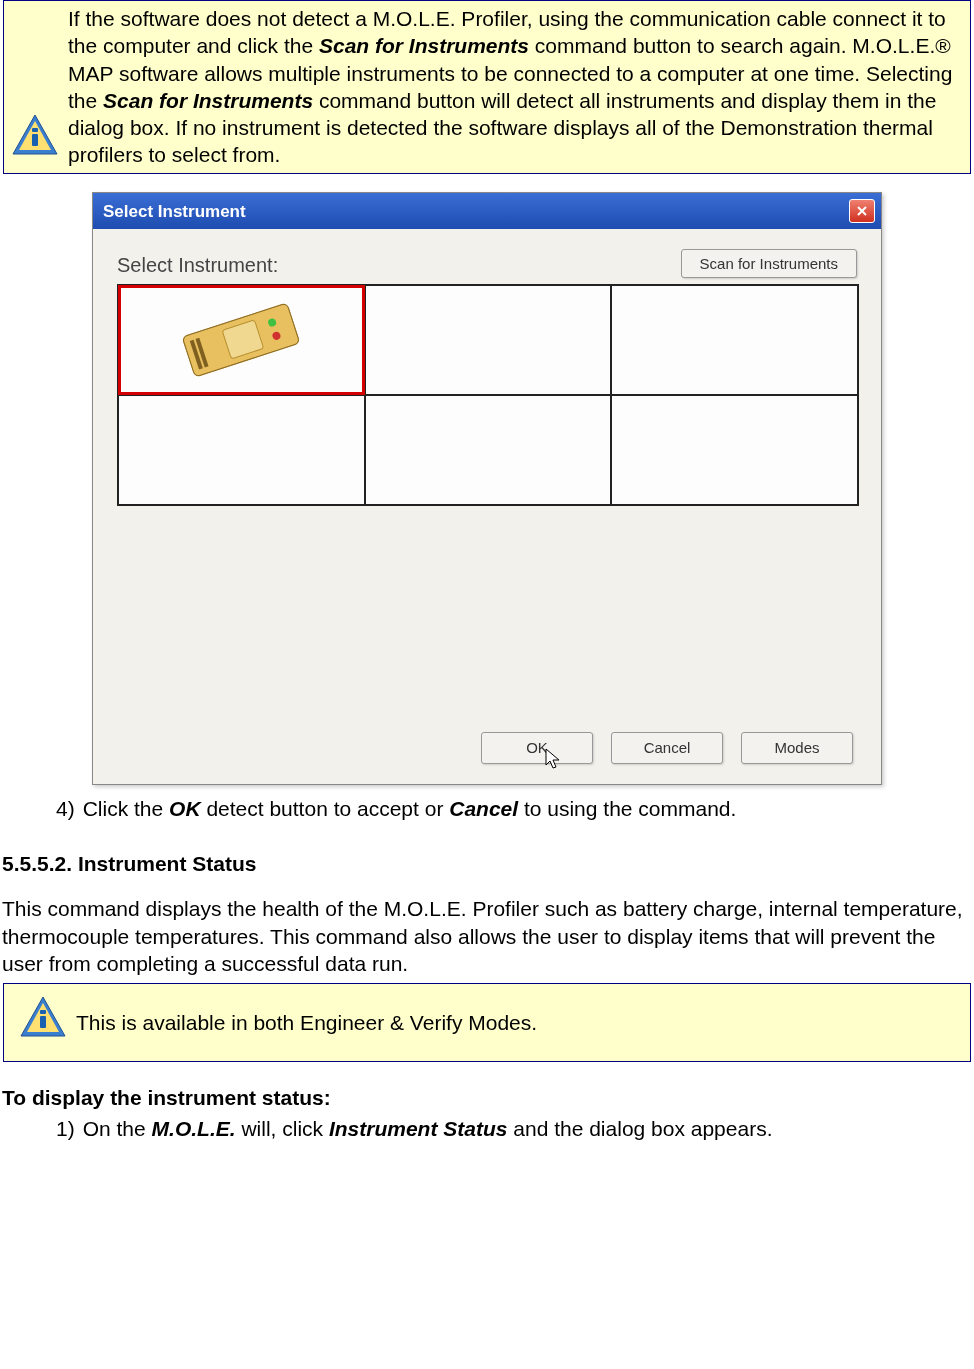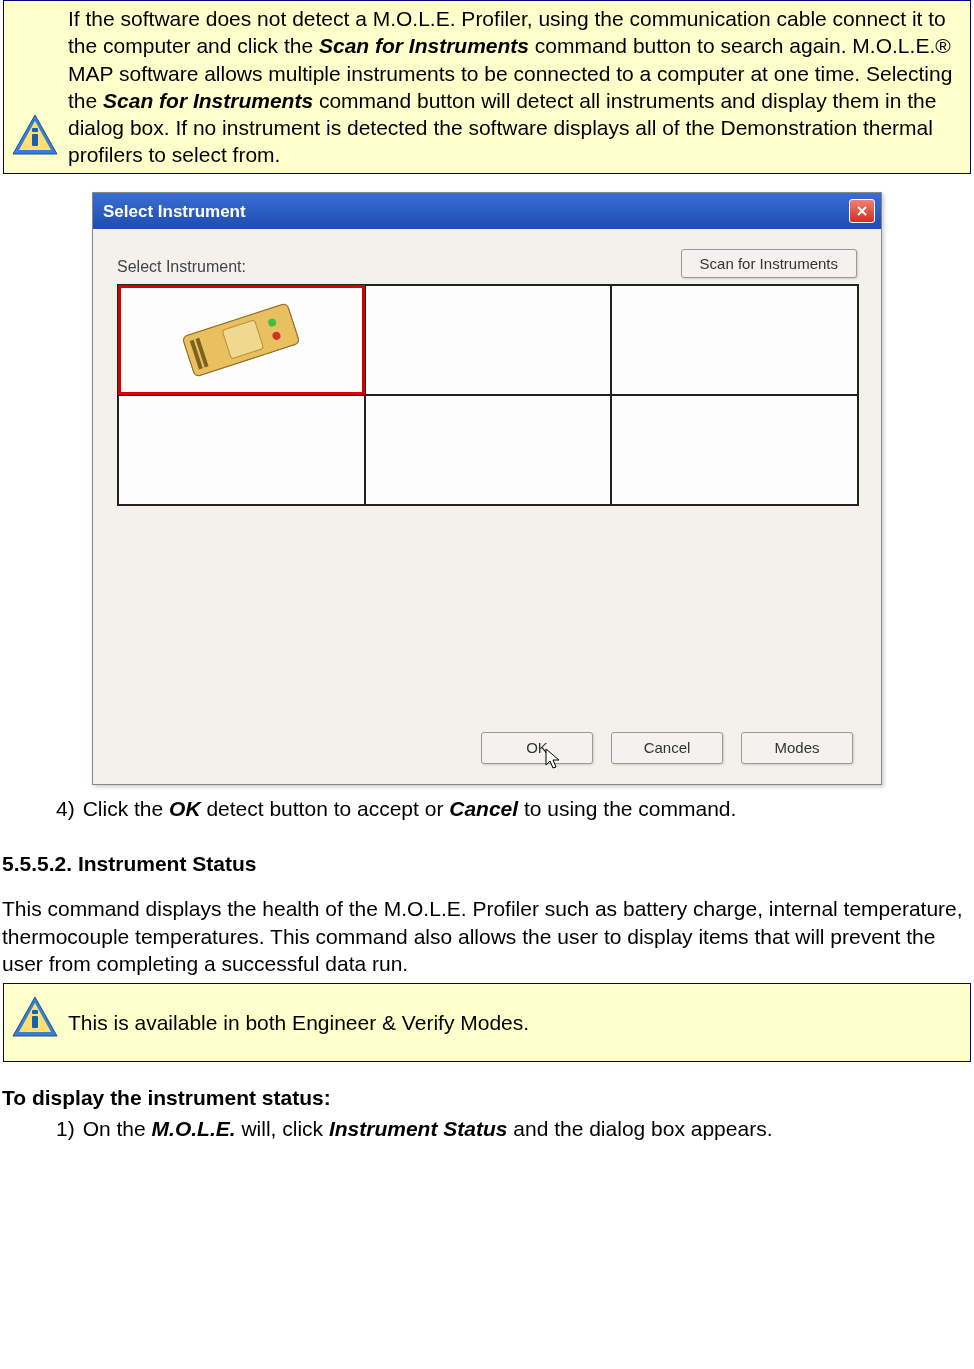--- a/index.html
+++ b/index.html
@@ -69,21 +69,21 @@
     .dialog-body {
       padding: 20px 24px 14px 24px;
     }
     .row1 {
       display: flex;
       justify-content: space-between;
       align-items: flex-end;
       margin-bottom: 6px;
     }
     .sel-label {
-      font-size: 16px;
+      font-size: 20px;
       color: #444;
     }
     .scan-btn {
       background: #f3f2ee;
       border: 1px solid #999;
       border-radius: 3px;
       padding: 4px 18px;
       font-size: 15px;
       color: #333;
       box-shadow: 1px 1px 2px rgba(0,0,0,0.15);
@@ -146,21 +146,21 @@
     }
     .body-para {
       margin: 12px 2px 6px 2px;
     }
     .info-box2 {
       background: #ffffcc;
       border: 1px solid #000080;
       margin: 4px 3px 6px 3px;
       display: flex;
       align-items: center;
-      padding: 10px 6px;
+      padding: 10px 14px;
     }
     .under-head {
       font-weight: bold;
       margin: 22px 0 4px 2px;
     }
   </style>
 </head>
 <body>
 
 <div class="info-box">

